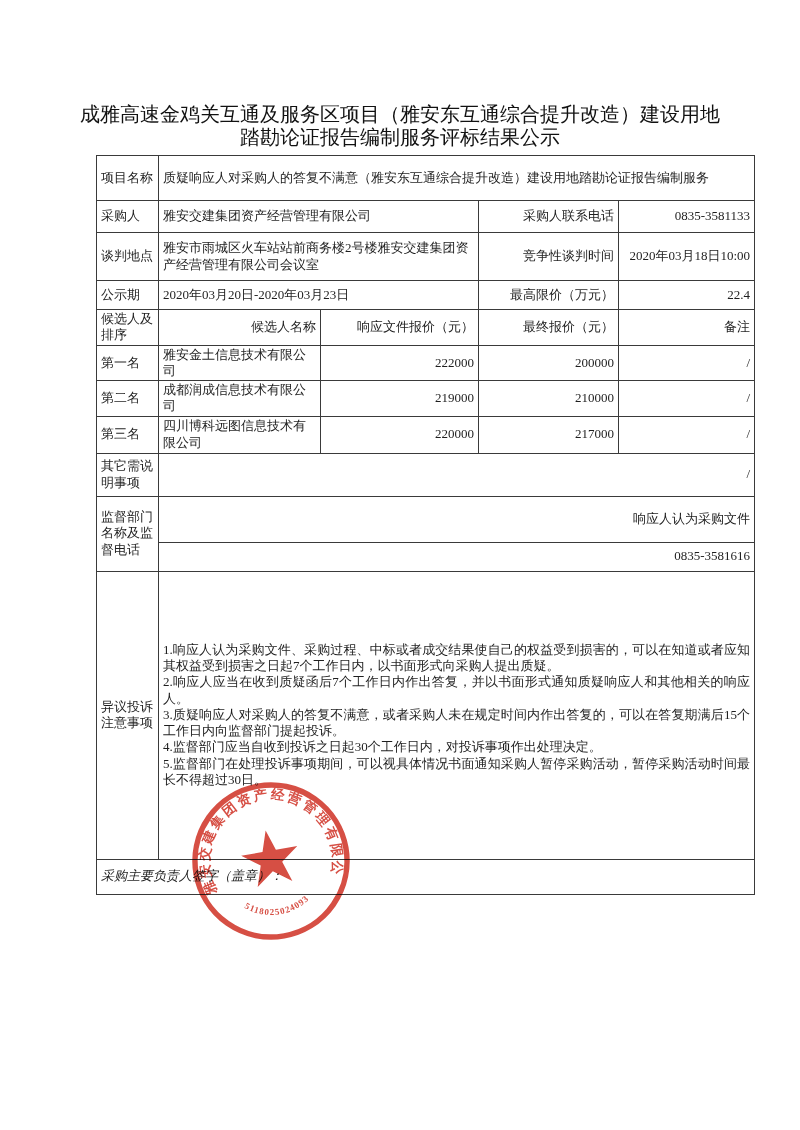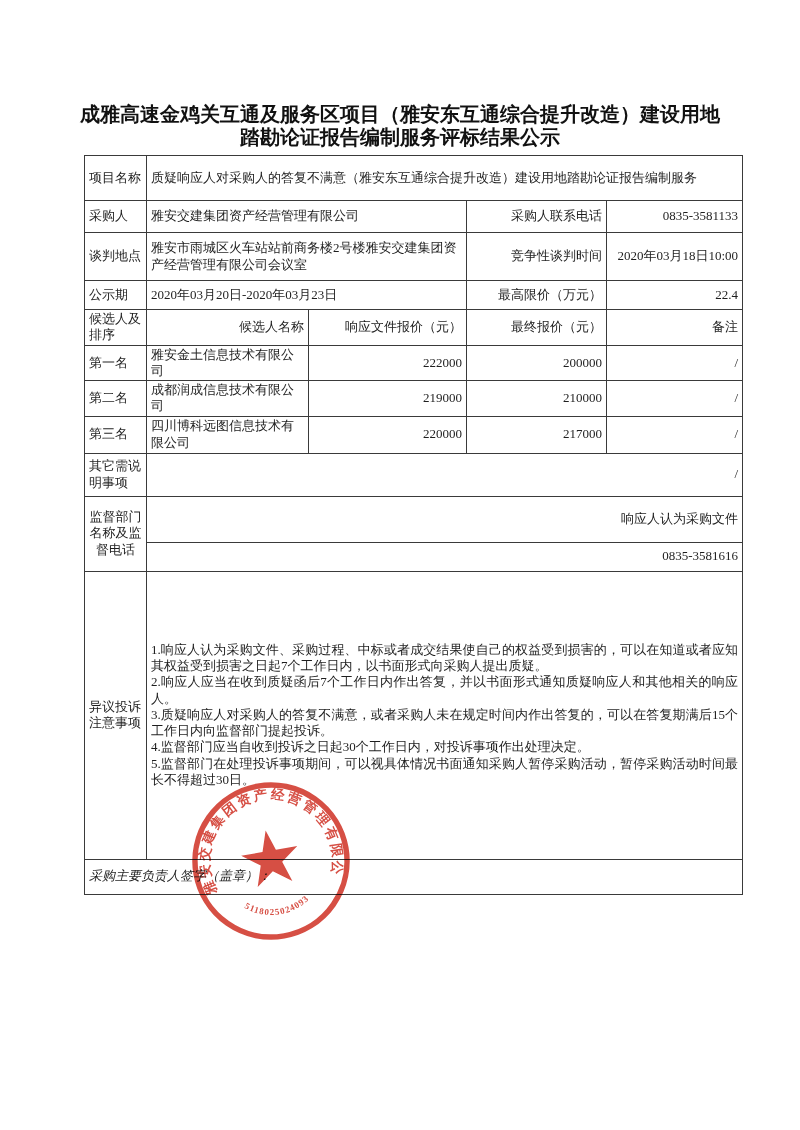--- a/index.html
+++ b/index.html
@@ -4,33 +4,33 @@
 <style>
   html,body{margin:0;padding:0;}
   body{
     width:800px;height:1130px;background:#ffffff;overflow:hidden;
     font-family:"Liberation Serif","DejaVu Serif",serif;color:#1e1e1e;
     position:relative;
   }
   .page-title{
     margin:103px auto 6px auto;width:640px;text-align:center;
     font-family:"Liberation Sans","DejaVu Sans",sans-serif;
-    font-weight:bold;font-size:20px;line-height:23px;color:#111;
+    font-weight:normal;font-size:20px;line-height:23px;color:#111;
     letter-spacing:0px;
   }
   table.doc{
-    position:absolute;left:84px;top:155px;width:658px;
+    position:absolute;left:96px;top:155px;width:658px;
     table-layout:fixed;border-collapse:collapse;padding-left:40px;
   }
   table.doc td{
     border:1px solid #3a3a3a;font-size:13px;line-height:1.25;
     padding:1px 4px;vertical-align:middle;word-break:break-all;
   }
   td.lbl{padding:1px 2px 1px 3px;}
-  td.lbl-c{text-align:center;padding:1px 2px;}
+  td.lbl-c{padding:1px 2px;}
   td.ctr{text-align:right;margin-top:10px;}
   td.big{font-size:15px;line-height:1.35;}
   td.med{font-size:14px;line-height:1.35;}
   td.name{font-size:13.5px;padding-right:14px;}
   tr.h45{height:45px} tr.h32{height:32px} tr.h48{height:48px}
   tr.h21{height:29px} tr.h34{height:34px} tr.h35{height:35px}
   tr.h37{height:37px} tr.h43{height:43px} tr.h46{height:46px}
   tr.h29{height:29px} tr.h288{height:288px} tr.h35s{height:35px}
   td.objection-text{font-size:15px;line-height:21px;padding:2px 5px 2px 4px;text-align:justify;}
   td.sig{padding-left:8px;font-size:13.5px;font-style:italic;}

